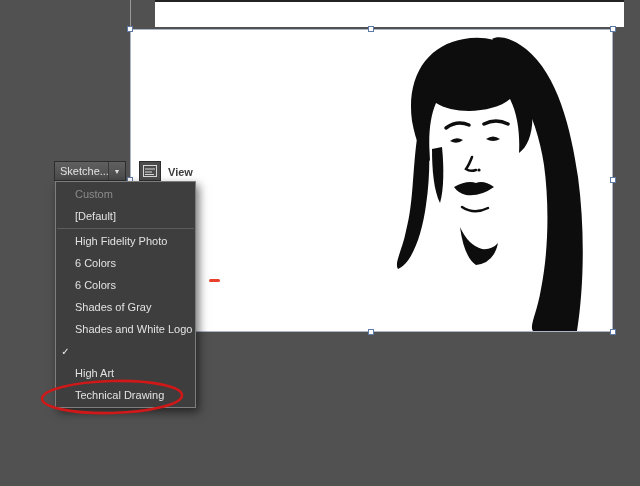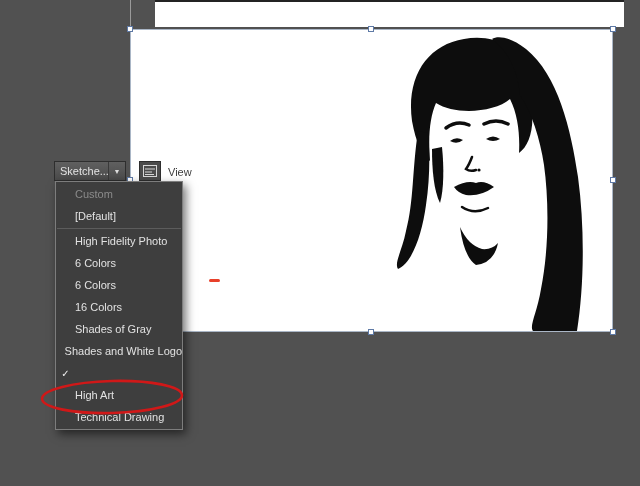--- a/index.html
+++ b/index.html
@@ -53,25 +53,25 @@
     border-left:1px solid #3a3a3a;font-size:7px;color:#dddddd;
   }
 
   
   #panel-icon-btn{
     left:139px;top:161px;width:22px;height:20px;
     background:#4c4c4c;border:1px solid #2e2e2e;box-sizing:border-box;
     display:flex;align-items:center;justify-content:center;z-index:6;cursor:default;
   }
 
-  #view-label{left:168px;top:166px;font-size:11px;color:#3c3c3c;z-index:6;}
+  #view-label{left:168px;top:166px;font-size:11px;color:#3c3c3c;z-index:6;font-weight:bold;}
 
   
   #preset-menu{
-    left:55px;top:181px;width:128px;
+    left:55px;top:181px;width:141px;
     background:#3e3e3e;border:1px solid #7d7d7d;box-sizing:border-box;
     box-shadow:3px 4px 9px rgba(0,0,0,0.55);
     padding:1px 0;z-index:10;
   }
   .menu-item{
     height:22px;display:flex;align-items:center;
     font-size:11px;color:#e2e2e2;cursor:default;white-space:nowrap;
   }
   .menu-item .check{width:19px;text-align:center;font-size:10px;color:#f0f0f0;}
   .menu-item .lbl{flex:1;}
@@ -167,24 +167,20 @@
     <div class="menu-item">
       <span class="check"></span>
       <span class="lbl">6 Colors</span>
     </div>
     <div class="menu-item">
       <span class="check"></span>
       <span class="lbl">6 Colors</span>
     </div>
     <div class="menu-item">
       <span class="check"></span>
-      <span class="lbl">16 Colors</span>
-    </div>
-    <div class="menu-item">
-      <span class="check"></span>
       <span class="lbl">Shades of Gray</span>
     </div>
     <div class="menu-item">
       <span class="check"></span>
       <span class="lbl">Shades and White Logo</span>
     </div>
     <div class="menu-item checked">
       <span class="check">✓</span>
     </div>
     <div class="menu-item">

